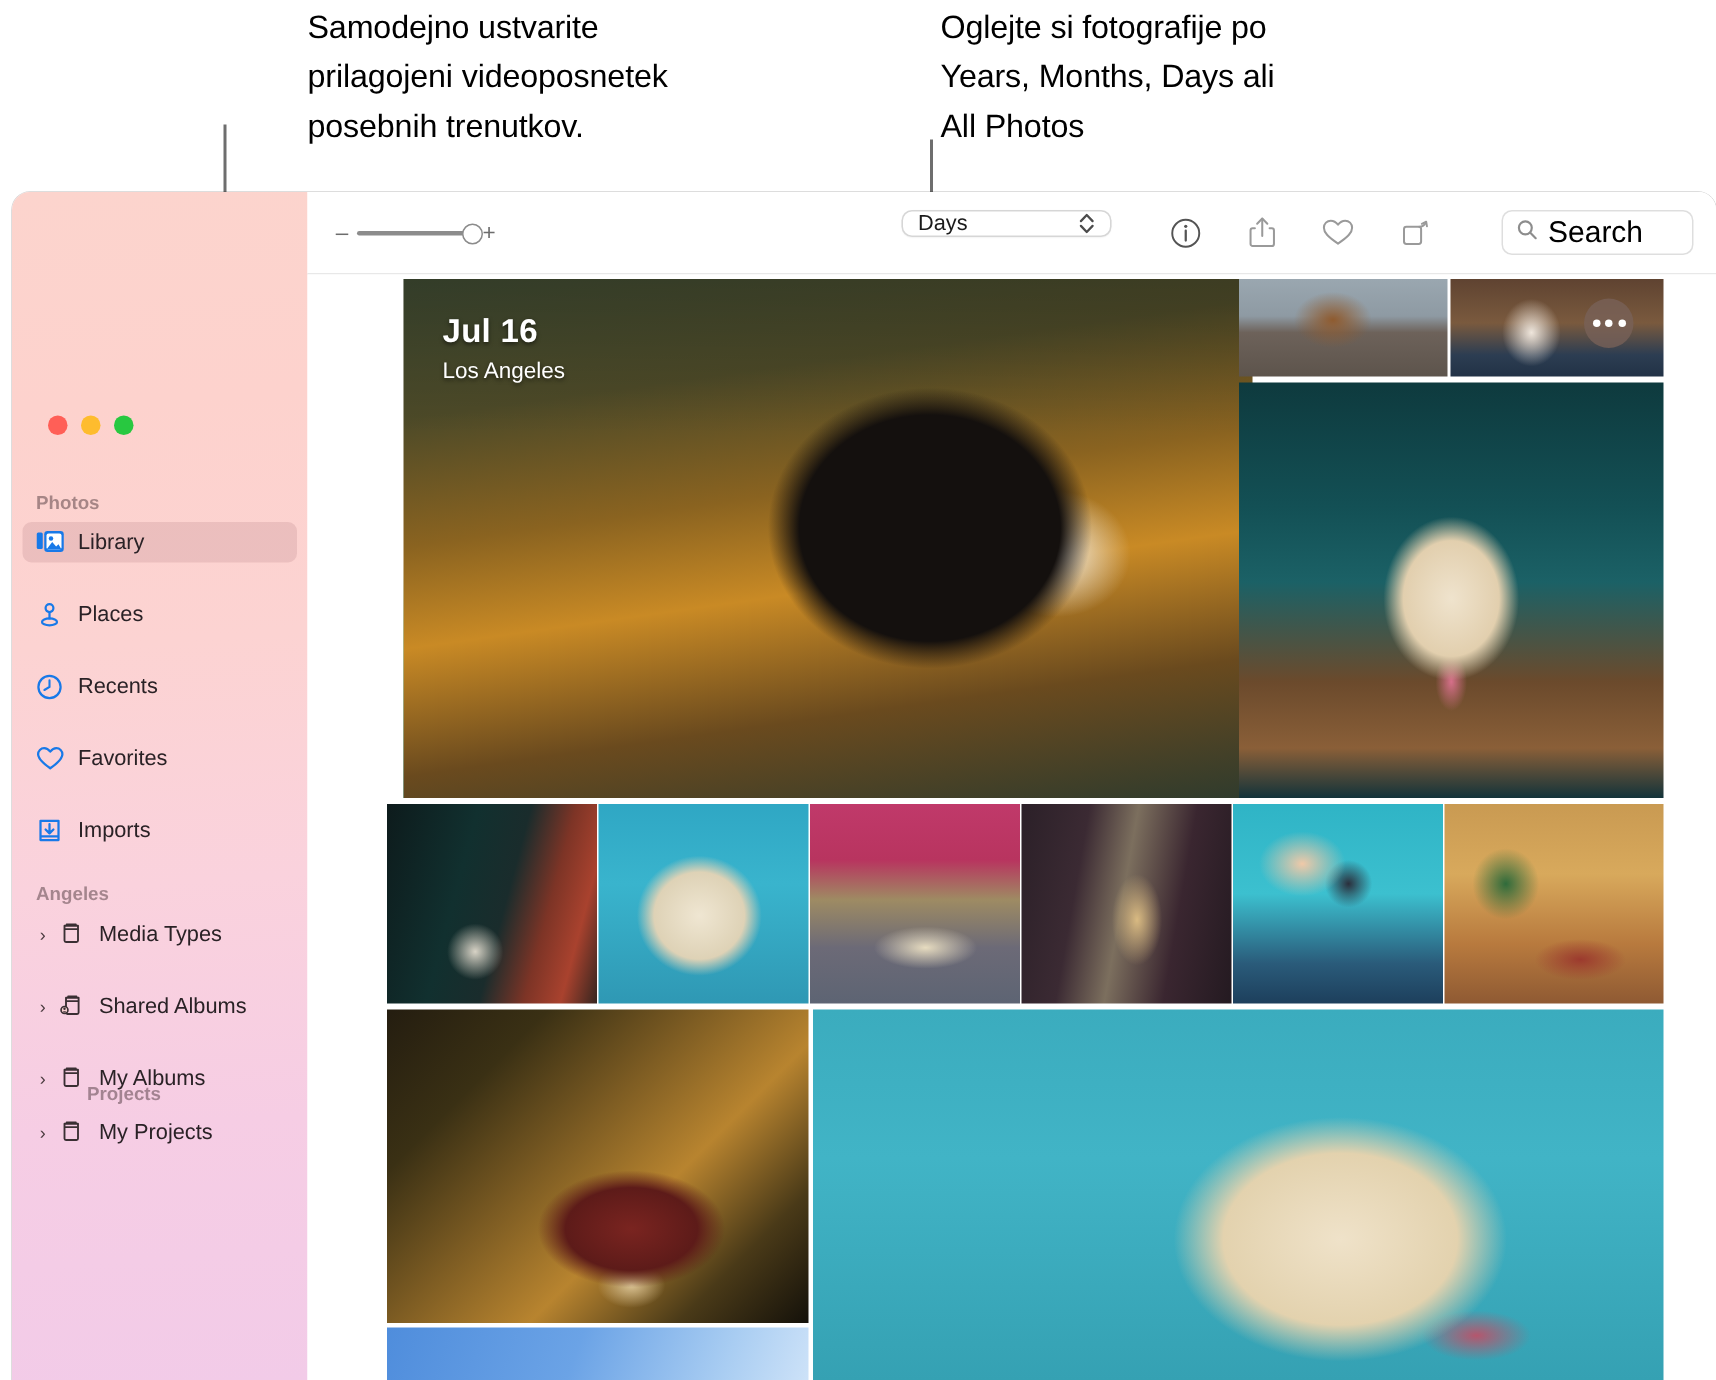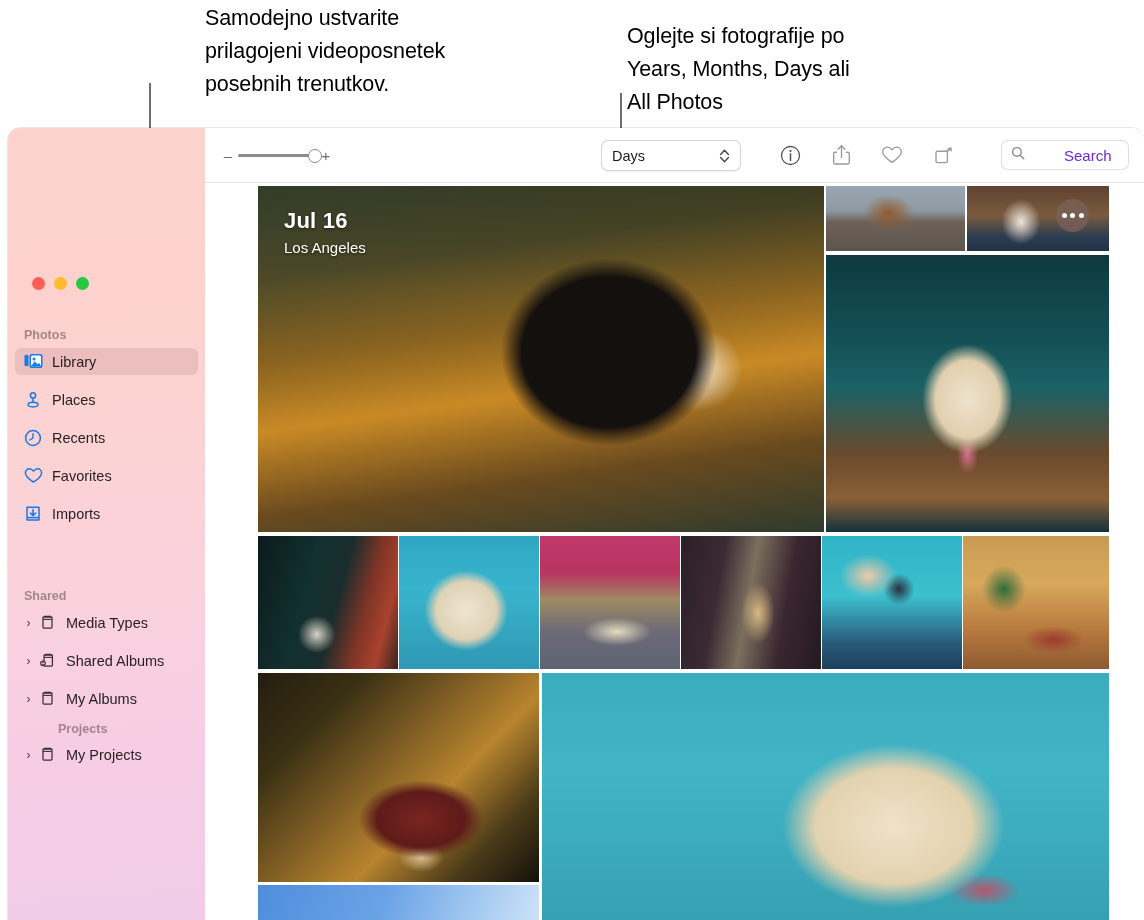--- a/index.html
+++ b/index.html
@@ -14,21 +14,21 @@
   
   .callout {
     position: absolute;
     font-size: 21.5px;
     line-height: 33px;
     color: #000;
     letter-spacing: -0.1px;
     white-space: pre-line;
   }
   #callout-left  { left: 157px; top: 2px; width: 360px; margin-left: 48px; }
-  #callout-right { left: 627px; top: 20px; width: 360px; }
+  #callout-right { left: 627px; top: 2px; width: 360px; }
 
   .leader { position: absolute; background: #6e6e6e; }
   #leader-left-v  { left: 149px; top: 83px;  width: 2.4px; height: 186px; }
   #leader-left-h  { left: 149px; top: 266px; width: 13px;  height: 2.4px; }
   #leader-right-v { left: 620px; top: 93px;  width: 2.4px; height: 57px; }
 
   
   #window {
     position: absolute; left: 8px; top: 128px;
     width: 1136px; height: 792px;
@@ -63,21 +63,21 @@
   #sb-projects-title{ position: absolute; top: 594px; left: 13px; margin-left: 21px; }
 
   .sb-list { position: absolute; left: 7px; width: 183px; }
   #sb-photos-list   { top: 220px; }
   #sb-albums-list   { top: 481px; }
   #sb-projects-list { top: 613px; }
 
   .sb-item {
     display: flex; align-items: center;
     height: 27px; border-radius: 6px;
-    padding-left: 8px; margin-bottom: 11px;
+    padding-left: 8px; margin-bottom: 21px;
     font-size: 14.5px; color: #2a2226;
   }
   .sb-item.selected { background: rgba(120,60,70,.13); }
   .sb-item .ic { width: 20px; height: 20px; display: flex; align-items: center;
                  justify-content: center; margin-right: 9px; flex: 0 0 20px; }
   .sb-item .ic svg { display: block; }
   .sb-item .lbl { white-space: nowrap; }
 
   .sb-item.disclosable { padding-left: 0; }
   .chev {
@@ -96,38 +96,38 @@
   .zs-sign { font-size: 15px; color: #6d6d6d; width: 12px; text-align: center; }
   .zs-track { position: relative; width: 78px; height: 3px; background: #8c8c8c; border-radius: 2px; margin: 0 4px; }
   .zs-knob {
     position: absolute; right: -6px; top: -5.5px;
     width: 14px; height: 14px; border-radius: 50%;
     background: #fff; border: 1.6px solid #8c8c8c;
   }
 
   #view-popup {
     position: absolute; left: 396px; top: 12px;
-    width: 140px; height: 31px;
+    width: 140px; height: 18px;
     background: #fff; border: 1px solid rgba(0,0,0,.16);
     border-radius: 7px; box-shadow: 0 0.5px 1px rgba(0,0,0,.06);
     display: flex; align-items: center; padding: 0 10px;
     font-size: 14.5px; color: #1b1b1b;
   }
   #view-popup .updown { margin-left: auto; line-height: 0; }
 
   #tb-icons { position: absolute; left: 570px; top: 13px; display: flex; gap: 21px; align-items: center; }
   .tb-btn { width: 30px; height: 28px; display: flex; align-items: center; justify-content: center; }
 
   #search {
     position: absolute; left: 796px; top: 12px; width: 128px; height: 30px;
     border: 1px solid rgba(0,0,0,.13); border-radius: 7px;
     display: flex; align-items: center; padding-left: 9px; gap: 7px;
     background: #fff;
   }
-  #search .ph { font-size: 15px; color: #6d28d9; margin-left: 32px; }
+  #search .ph { font-size: 20px; color: #000000; }
 
   
   #grid { position: absolute; left: 0; top: 55px; right: 0; bottom: 0; background: #fff; overflow: hidden; }
   .tile { position: absolute; background-size: cover; background-position: center; overflow: hidden; }
 
   #day-label { position: absolute; left: 26px; top: 22px; color: #fff;
                text-shadow: 0 1px 3px rgba(0,0,0,.55); }
   #day-label .d { font-size: 22px; font-weight: bold; letter-spacing: .2px; }
   #day-label .p { font-size: 15px; font-weight: normal; margin-top: 5px; }
 
@@ -214,21 +214,21 @@
             <svg width="18" height="18" viewBox="0 0 18 18">
               <path d="M3 2.2 H15 V15 H3 Z" fill="none" stroke="#1879e8" stroke-width="1.5" stroke-linejoin="round"></path>
               <path d="M9 4.4 V10.2 M6.4 8 L9 10.6 L11.6 8" stroke="#1879e8" stroke-width="1.5" fill="none" stroke-linecap="round" stroke-linejoin="round"></path>
               <path d="M3 12.6 H15" stroke="#1879e8" stroke-width="1.5"></path>
             </svg>
           </span>
           <span class="lbl">Imports</span>
         </div>
       </div>
 
-      <div class="sb-section-title" id="sb-albums-title">Shared</div>
+      <div class="sb-section-title" id="sb-albums-title">Angeles</div>
       <div class="sb-list" id="sb-albums-list">
 
         <div class="sb-item disclosable">
           <span class="chev">›</span>
           <span class="ic">
             <svg width="17" height="17" viewBox="0 0 17 17">
               <path d="M4 3.2 H13 V13 A1 1 0 0 1 12 14 H5 A1 1 0 0 1 4 13 Z" fill="none" stroke="#3a2f33" stroke-width="1.25" stroke-linejoin="round"></path>
               <path d="M4.3 5.4 H12.7" stroke="#3a2f33" stroke-width="1.1"></path>
               <path d="M5.4 3.2 V2.3 H11.6 V3.2" fill="none" stroke="#3a2f33" stroke-width="1.15" stroke-linejoin="round"></path>
             </svg>
@@ -337,21 +337,21 @@
               <circle cx="5.9" cy="5.9" r="4.3" fill="none" stroke="#8d8d8d" stroke-width="1.45"></circle>
               <path d="M9.2 9.2 L12.8 12.8" stroke="#8d8d8d" stroke-width="1.45" stroke-linecap="round"></path>
             </svg>
           </span>
           <span class="ph">Search</span>
         </div>
       </div>
 
       <div id="grid">
 
-        <div class="tile" style="left:53px; top:3px; width:566px; height:346px;
+        <div class="tile" style="left:64px; top:3px; width:566px; height:346px;
                     background-image:
                       radial-gradient(ellipse 150px 130px at 62% 48%, #14100e 0%, #14100e 58%, rgba(20,16,14,0) 72%),
                       radial-gradient(ellipse 70px 60px at 77% 53%, #f2efe8 0%, rgba(242,239,232,0) 70%),
                       linear-gradient(to bottom, rgba(0,0,0,0.18), rgba(0,0,0,0) 30%),
                       linear-gradient(172deg, #3e4a32 0%, #4d4a28 22%, #8a6320 42%, #c98a25 58%, #6a4a1e 78%, #2f3b2d 100%),
                       linear-gradient(to top, #3fb6ab 0%, #3fb6ab 30%, rgba(63,182,171,0) 46%);">
           <div id="day-label">
             <div class="d">Jul 16</div>
             <div class="p">Los Angeles</div>
           </div>

